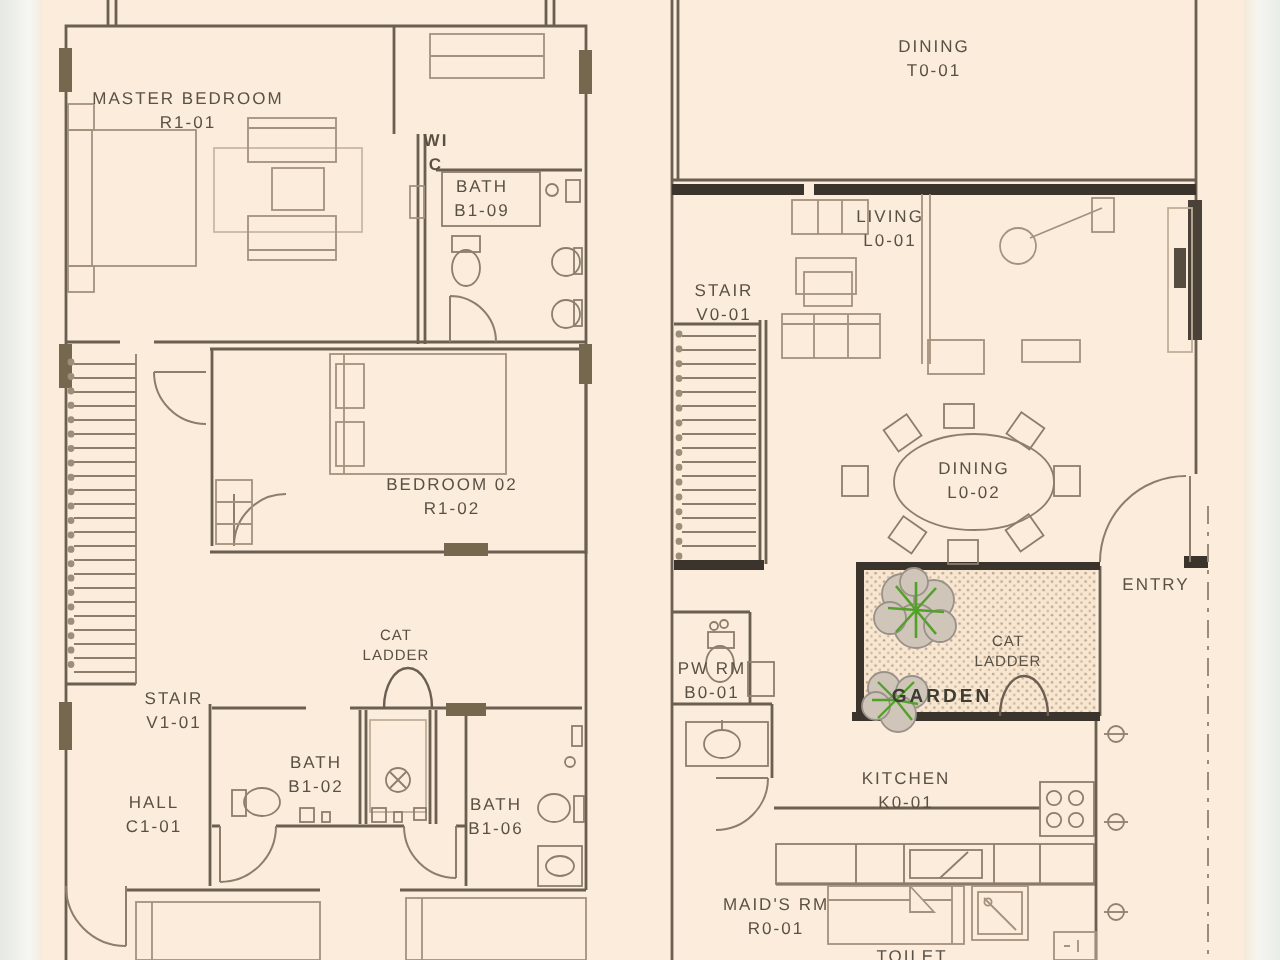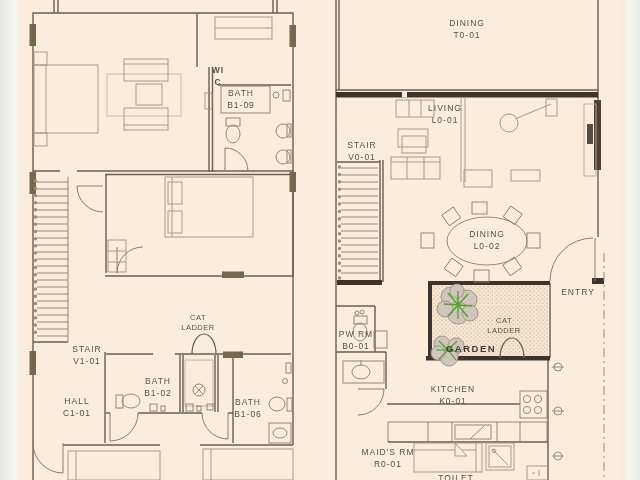--- a/index.html
+++ b/index.html
@@ -269,28 +269,36 @@
           <path d="M552,456 H564"></path>
     </g>
     <path d="M604,253 V480" stroke="#9b8c77" stroke-width="1" stroke-dasharray="9 4 2 4" fill="none"></path>
   </g>
 </svg>
 
   <div class="edge left"></div>
   <div class="edge right"></div>
 
 
+  <div class="lbl" style="left:94px;top:44px">
+    <span>MASTER BEDROOM</span>
+      <span>R1-01</span>
+    </div>
   <div class="lbl bold" style="left:218px;top:49px">
     <span>WI</span>
       <span>C</span>
     </div>
   <div class="lbl" style="left:241px;top:88px">
     <span>BATH</span>
       <span>B1-09</span>
     </div>
+  <div class="lbl" style="left:226px;top:237px">
+    <span>BEDROOM 02</span>
+      <span>R1-02</span>
+    </div>
   <div class="lbl small" style="left:198px;top:313px">
     <span>CAT</span>
       <span>LADDER</span>
     </div>
   <div class="lbl" style="left:87px;top:344px">
     <span>STAIR</span>
       <span>V1-01</span>
     </div>
   <div class="lbl" style="left:77px;top:396px">
     <span>HALL</span>

